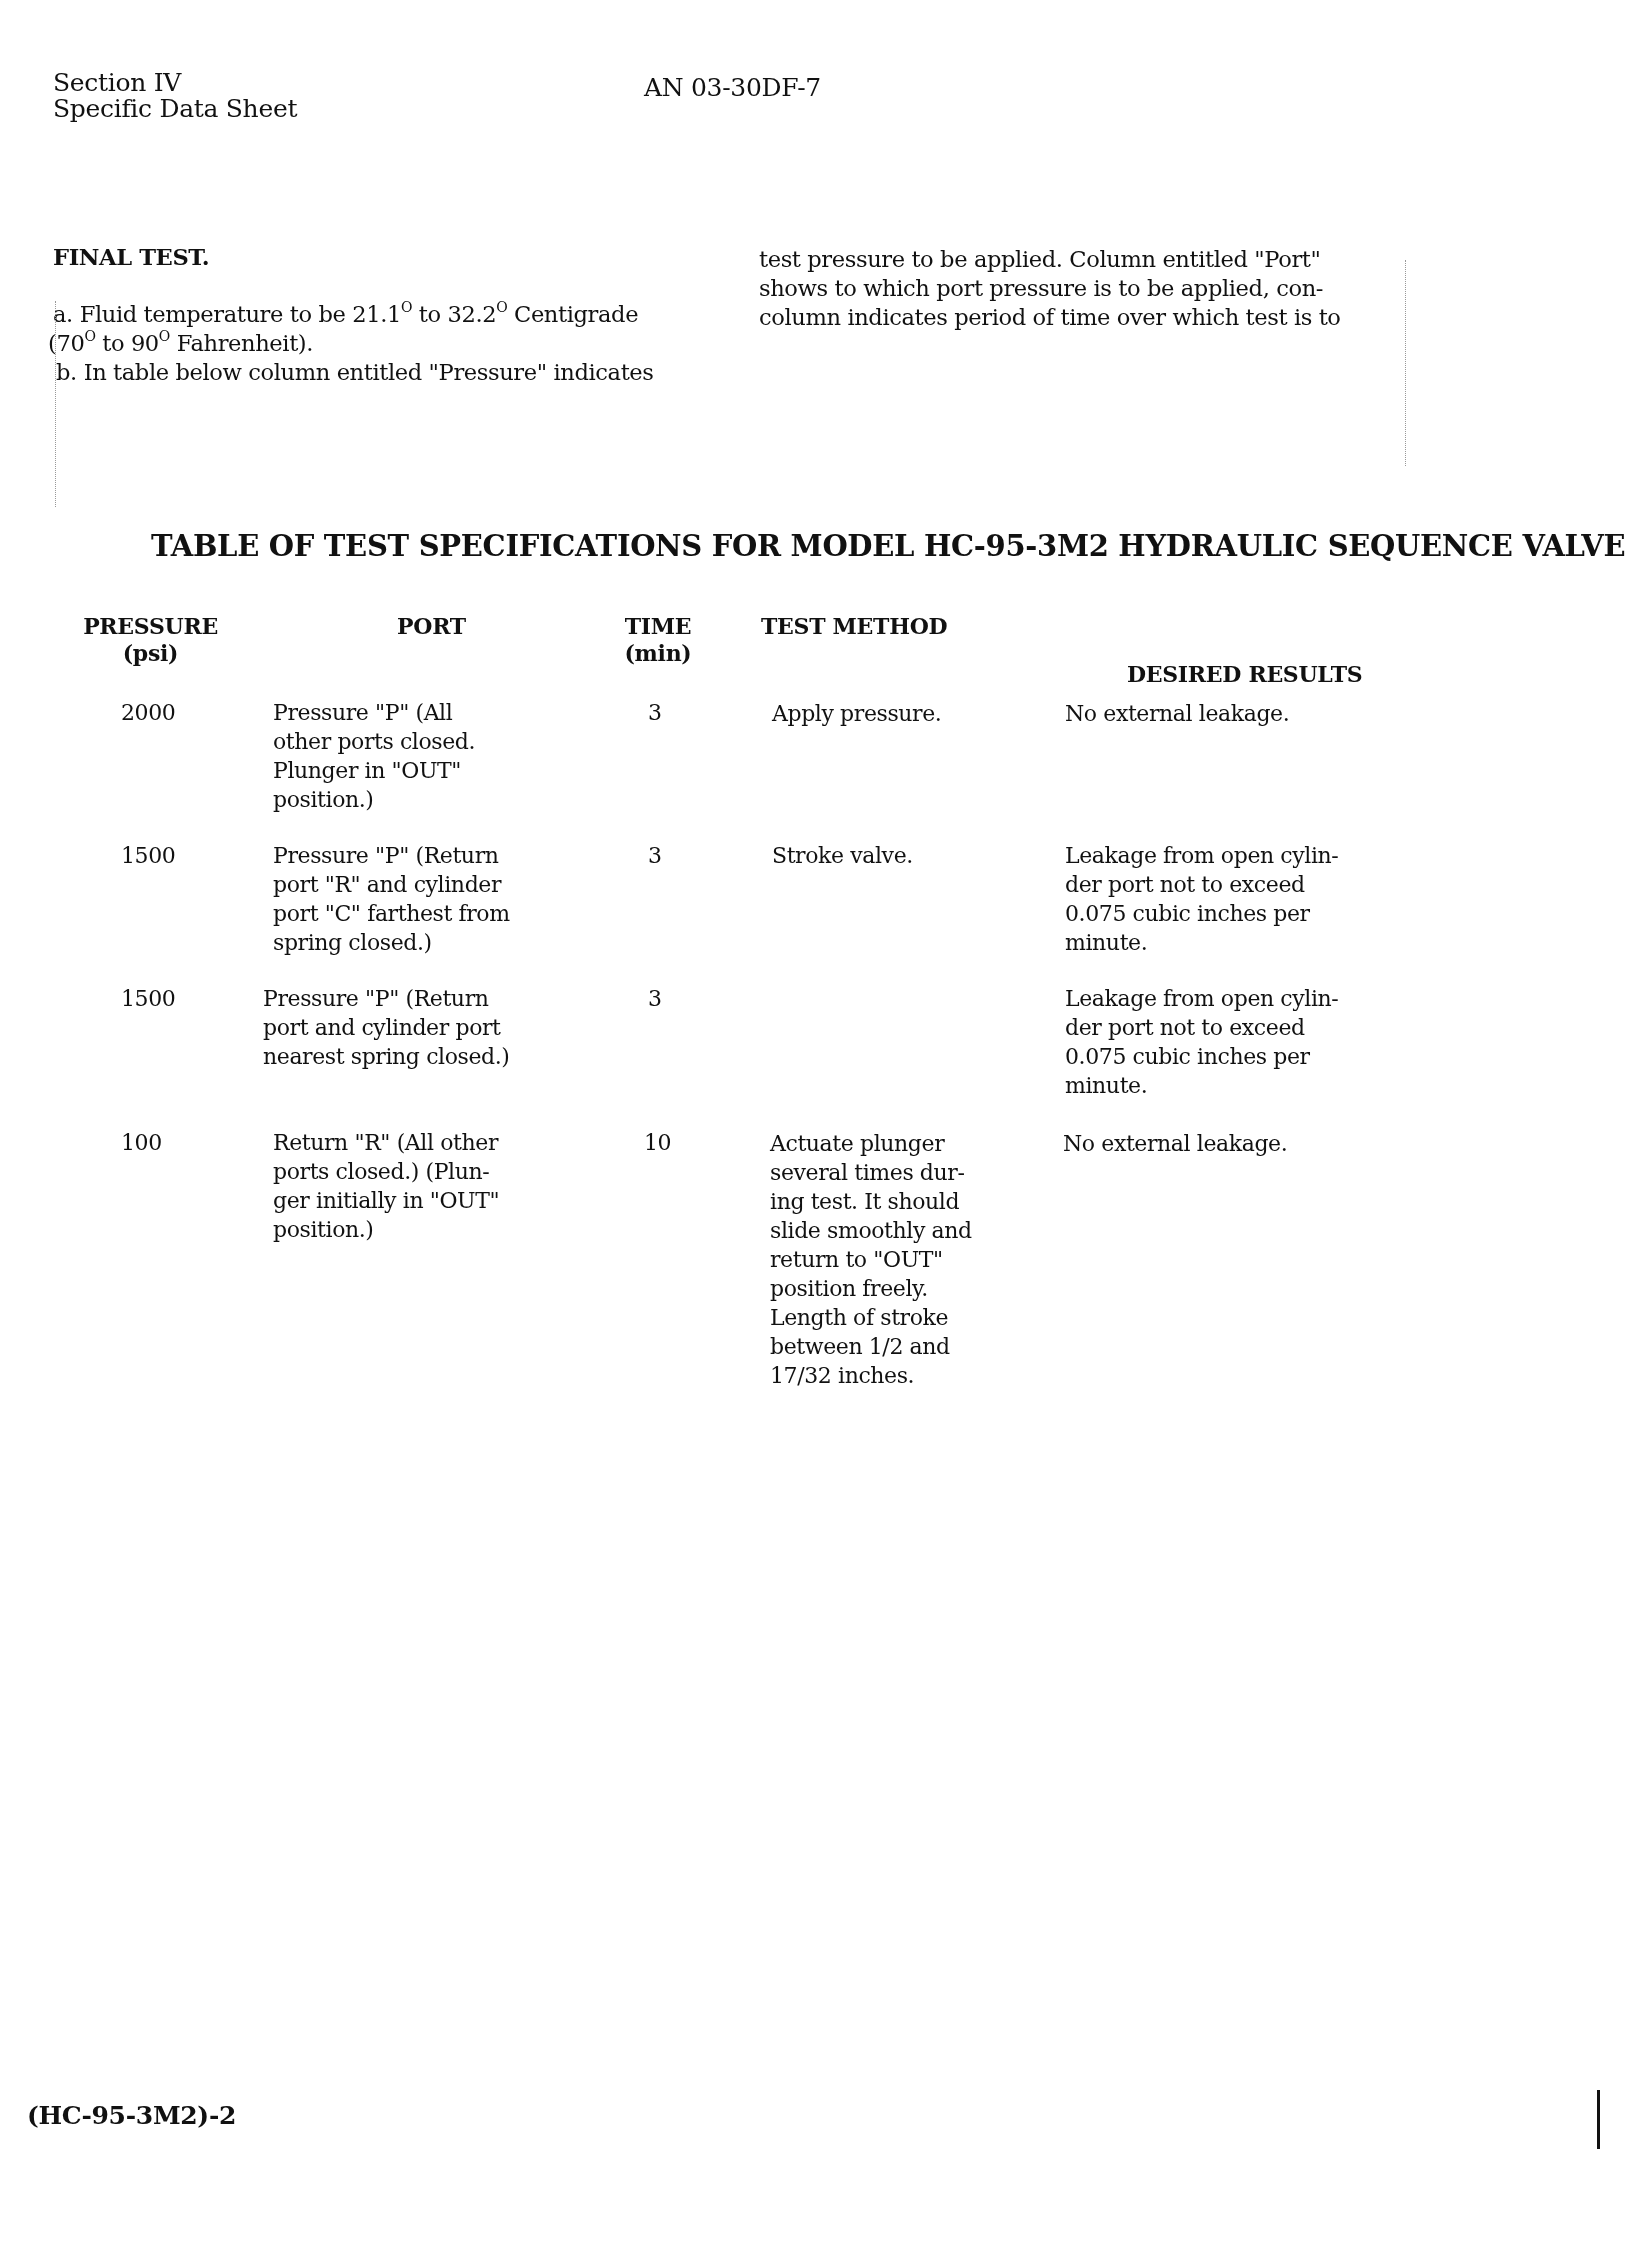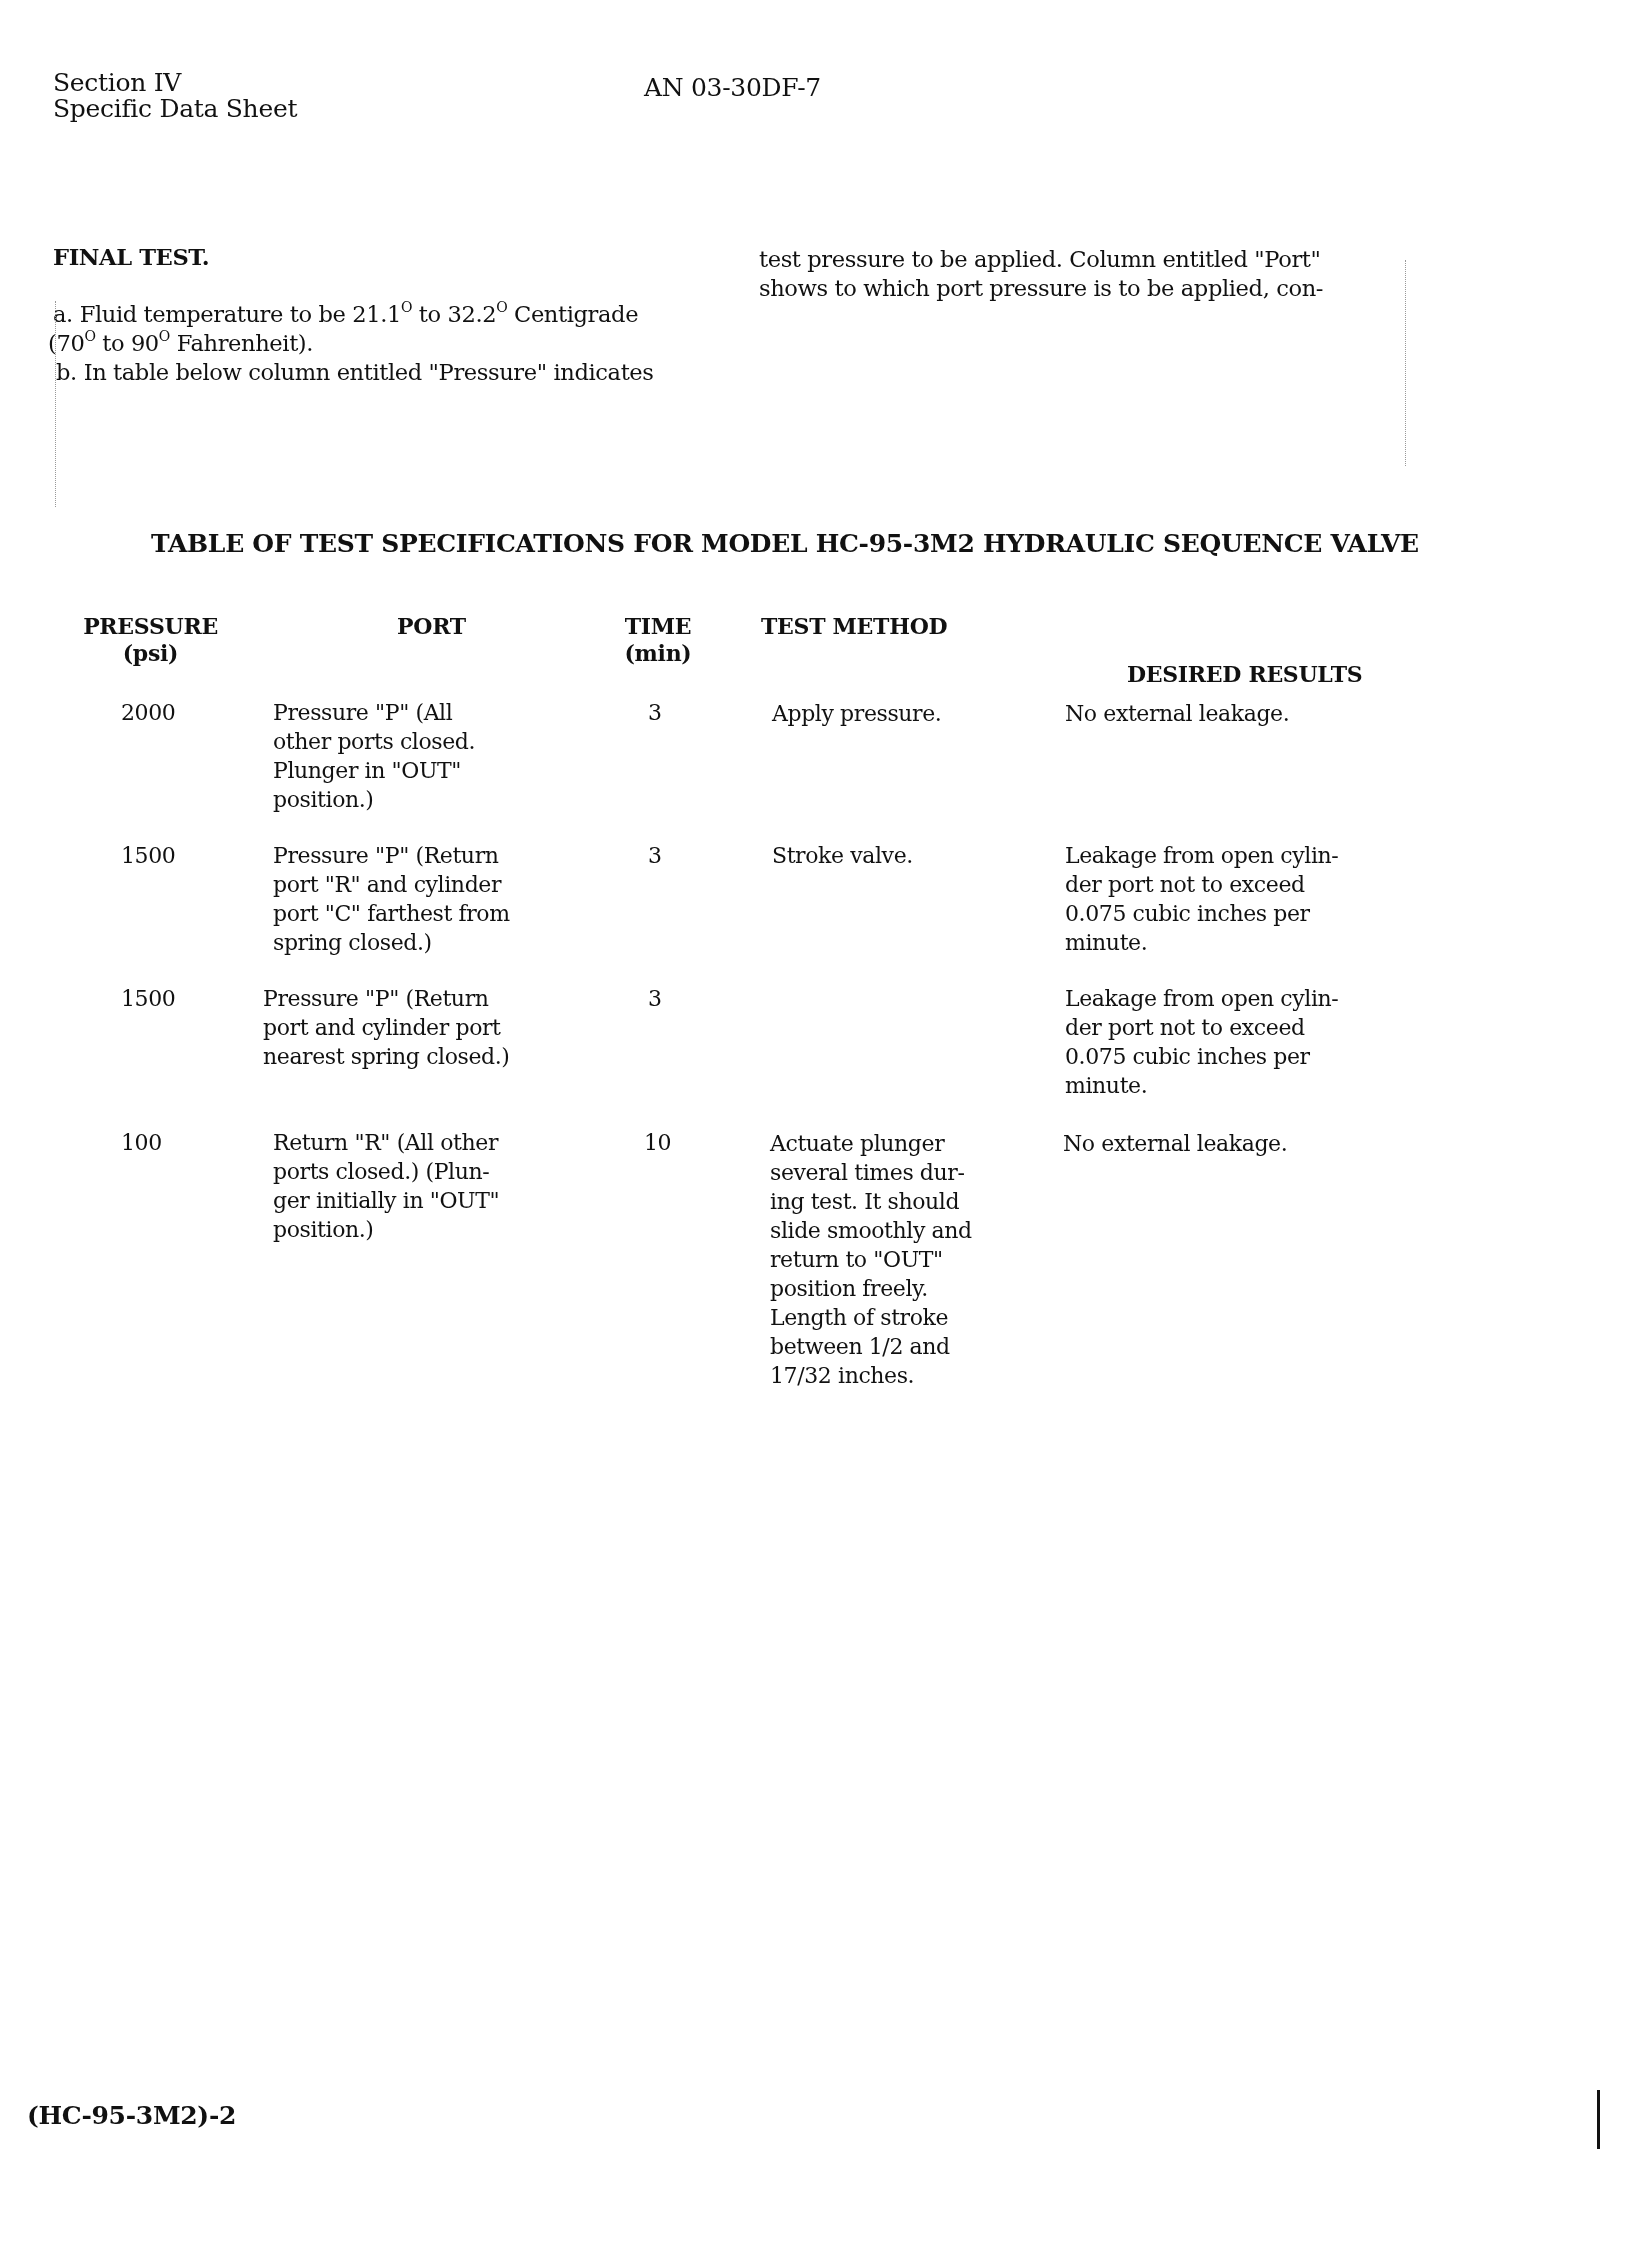--- a/index.html
+++ b/index.html
@@ -6,21 +6,21 @@
   body {
     width: 1645px; height: 2261px; position: relative; overflow: hidden;
     font-family: "DejaVu Serif", "Liberation Serif", serif;
     color: #111111;
   }
   .abs { position: absolute; }
   .hdr { font-size: 25px; font-weight: normal; line-height: 26px; letter-spacing: -0.3px; }
   .body-text { font-size: 22.6px; line-height: 29px; letter-spacing: -0.4px; }
   .bold { font-weight: bold; }
   sup { font-size: 0.62em; vertical-align: 0.75em; line-height: 0; }
-  .table-title { font-size: 25px; font-weight: bold; letter-spacing: -0.3px; white-space: nowrap; }
+  .table-title { font-size: 29px; font-weight: bold; letter-spacing: -0.3px; white-space: nowrap; }
   .th { font-size: 22px; font-weight: bold; line-height: 27px; letter-spacing: -0.3px; text-align: center; }
   .cell { font-size: 22px; line-height: 29px; letter-spacing: -0.4px; }
   .cell-line { display: block; white-space: nowrap; }
   .footer { font-size: 25px; font-weight: bold; letter-spacing: -0.3px; }
   .margin-bar { width: 3.4px; background: #111111; }
   .dotted-edge { width: 0; border-left: 1.4px dotted #999999; }
 </style>
 </head>
 <body>
 
@@ -34,20 +34,21 @@
   <span>a.  Fluid temperature to be 21.1</span><sup>O</sup><span> to 32.2</span><sup>O</sup><span> Centigrade</span>
 </div>
 <div class="abs body-text" style="left:48px; top:329px; white-space:nowrap;">
   <span>(70</span><sup>O</sup><span> to 90</span><sup>O</sup><span> Fahrenheit).</span>
 </div>
 <div class="abs body-text" style="left:56px; top:358px; white-space:nowrap;">b.  In table below column entitled "Pressure" indicates</div>
 
 <div class="abs body-text" style="left:759px; top:245px;">
   <span class="cell-line">test pressure to be applied.  Column entitled "Port"</span>
   <span class="cell-line">shows to which port pressure is to be applied,  con-</span>
+  <span class="cell-line">column indicates period of time over which test is to</span>
 </div>
 
 <div class="abs dotted-edge" style="left:1405px; top:260px; height:206px;"></div>
 <div class="abs dotted-edge" style="left:55px; top:301px; height:206px;"></div>
 
 <div class="abs table-title" style="left:151px; top:529px;">TABLE OF TEST SPECIFICATIONS FOR MODEL HC-95-3M2 HYDRAULIC SEQUENCE VALVE</div>
 
 <div class="abs th" style="left:75px; top:613px; width:151px;">
   <span class="cell-line">PRESSURE</span>
   <span class="cell-line">(psi)</span>

